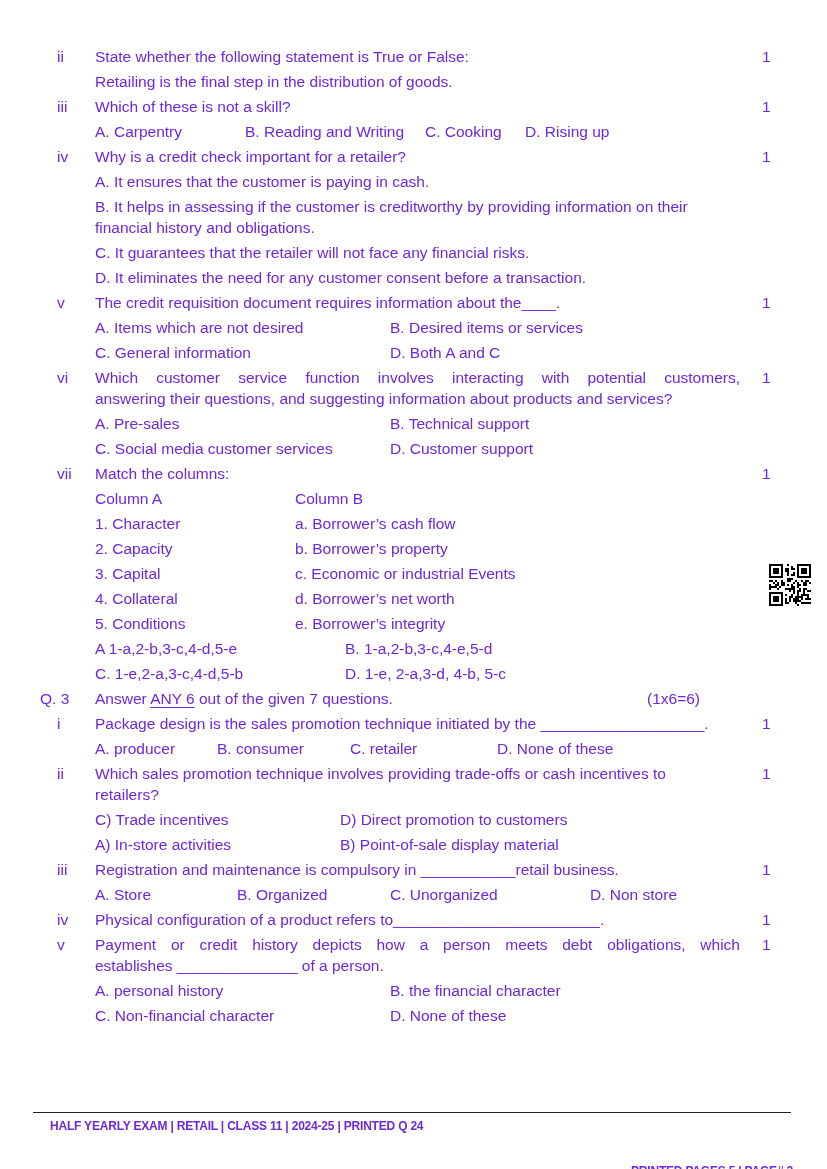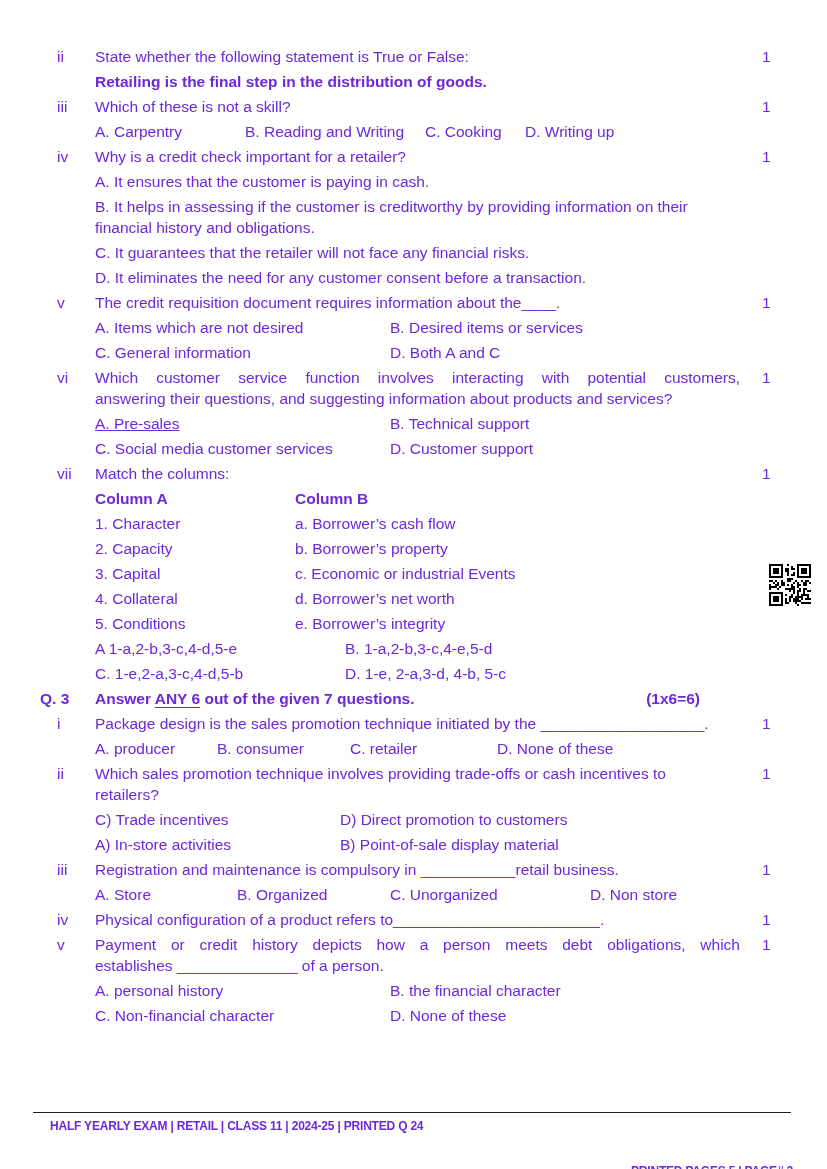--- a/index.html
+++ b/index.html
@@ -11,21 +11,21 @@
     font-family:"Liberation Sans", sans-serif;
     font-size:15.5px;
     overflow:hidden;
   }
   .content{position:absolute;left:40px;top:46px;width:752px;}
   .row{display:flex;align-items:flex-start;margin-bottom:4px;line-height:21px;}
   .num{flex:0 0 55px;padding-left:17px;box-sizing:border-box;}
   .row.qhead .num{padding-left:0;}
   .text{flex:1 1 auto;padding-right:22px;box-sizing:border-box;min-height:21px;}
   .marks{flex:0 0 30px;}
-  .bold{font-weight:bold;}
+  .bold{font-weight:normal;}
   .cell{display:inline-block;vertical-align:top;}
   .justify-line{text-align:justify;text-align-last:justify;}
   .u{text-decoration:underline;text-underline-offset:3px;}
   .tag{float:right;margin-right:40px;text-align:center;}
   .qr{position:absolute;left:769px;top:564px;width:42px;height:42px;}
   .footer-rule{position:absolute;left:33px;right:36px;top:1112px;border-top:1.5px solid #222;height:0;}
   .footer-left{position:absolute;left:50px;top:1119px;font-weight:bold;font-size:12px;letter-spacing:-0.2px;}
   .footer-right{position:absolute;right:34px;top:1164px;font-weight:bold;font-size:12px;letter-spacing:-0.2px;}
 </style>
 </head>
@@ -49,21 +49,21 @@
       </div>
       <div class="row">
         <span class="num">iii</span>
         <div class="text">
           <div class="l1">Which of these is not a skill?</div>
         </div>
         <span class="marks">1</span>
       </div>
       <div class="row">
         <span class="num"></span>
-        <div class="text"><span class="cell" style="width: 150px;">A. Carpentry</span><span class="cell" style="width: 180px;">B. Reading and Writing</span><span class="cell" style="width: 100px;">C. Cooking</span><span class="cell">D. Writing up</span></div>
+        <div class="text"><span class="cell" style="width: 150px;">A. Carpentry</span><span class="cell" style="width: 180px;">B. Reading and Writing</span><span class="cell" style="width: 100px;">C. Cooking</span><span class="cell">D. Rising up</span></div>
         <span class="marks"></span>
       </div>
       <div class="row">
         <span class="num">iv</span>
         <div class="text">
           <div class="l1">Why is a credit check important for a retailer?</div>
         </div>
         <span class="marks">1</span>
       </div>
       <div class="row">
@@ -115,21 +115,21 @@
       <div class="row">
         <span class="num">vi</span>
         <div class="text">
           <div class="l1 justify-line">Which customer service function involves interacting with potential customers,</div>
           <div class="l2">answering their questions, and suggesting information about products and services?</div>
         </div>
         <span class="marks">1</span>
       </div>
       <div class="row">
         <span class="num"></span>
-        <div class="text"><span class="cell" style="width: 295px; text-decoration: underline;">A. Pre-sales</span><span class="cell">B. Technical support</span></div>
+        <div class="text"><span class="cell" style="width: 295px;">A. Pre-sales</span><span class="cell">B. Technical support</span></div>
         <span class="marks"></span>
       </div>
       <div class="row">
         <span class="num"></span>
         <div class="text"><span class="cell" style="width: 295px;">C. Social media customer services</span><span class="cell">D. Customer support</span></div>
         <span class="marks"></span>
       </div>
       <div class="row">
         <span class="num">vii</span>
         <div class="text">

